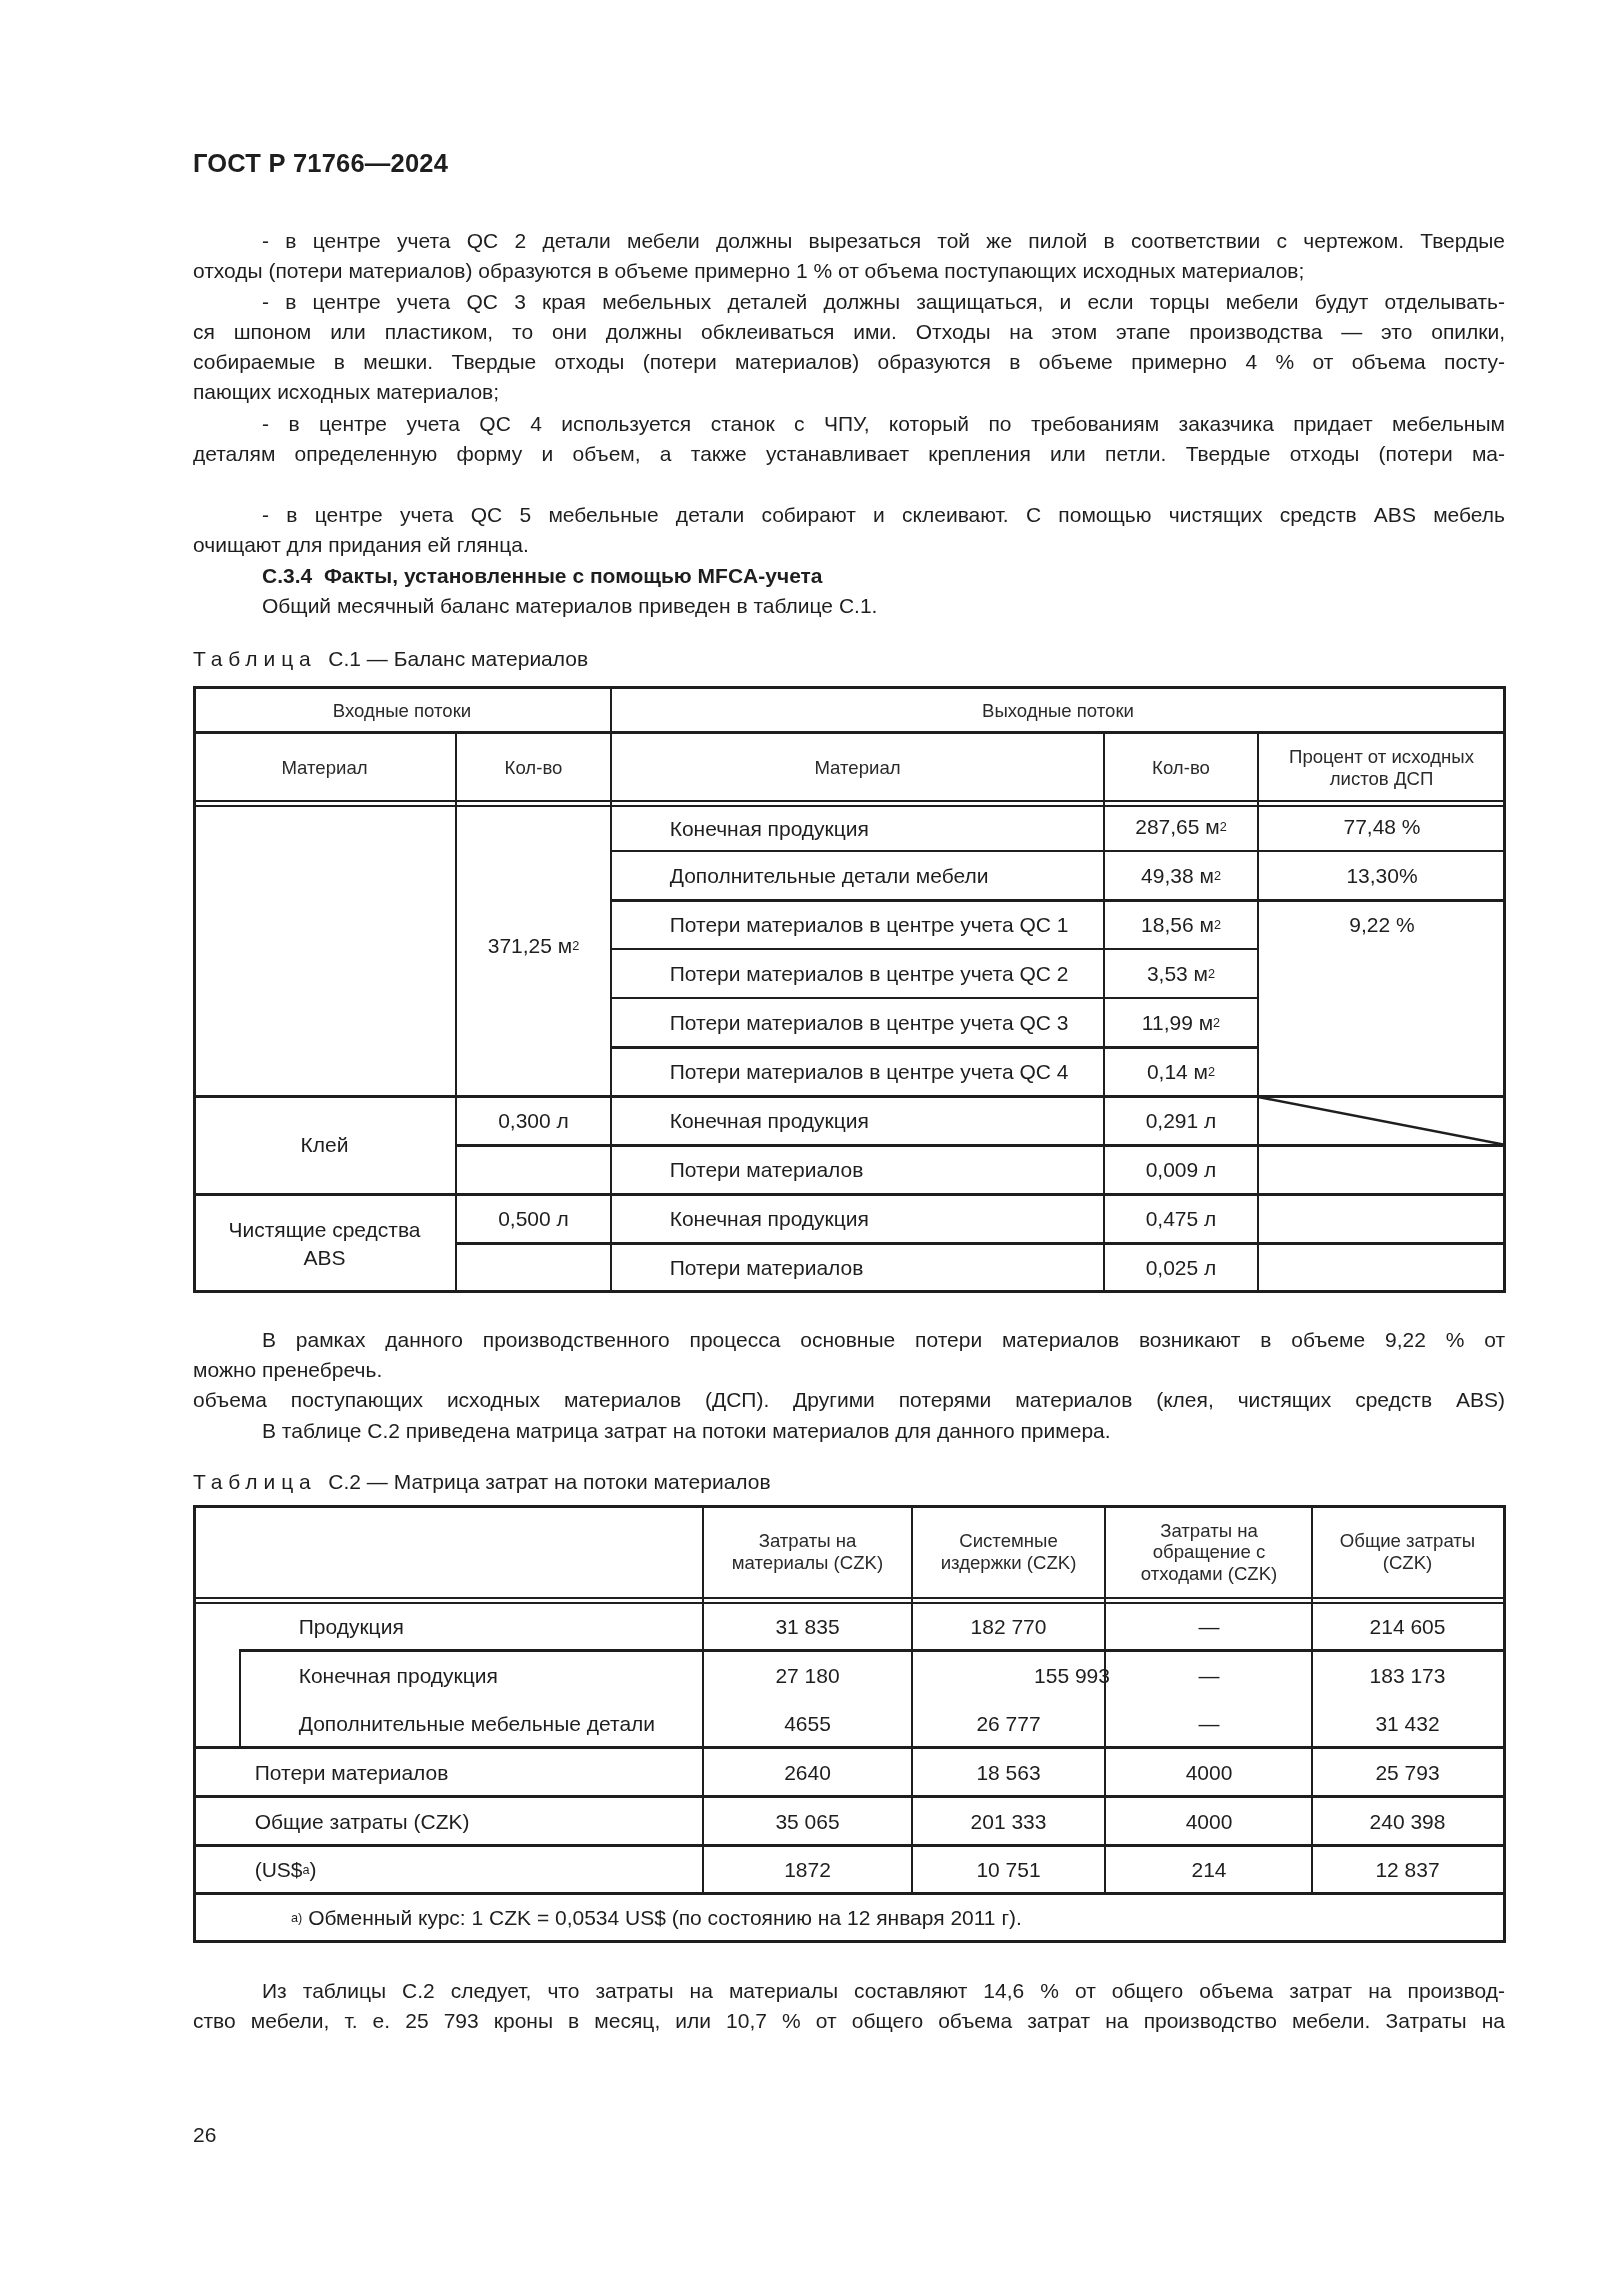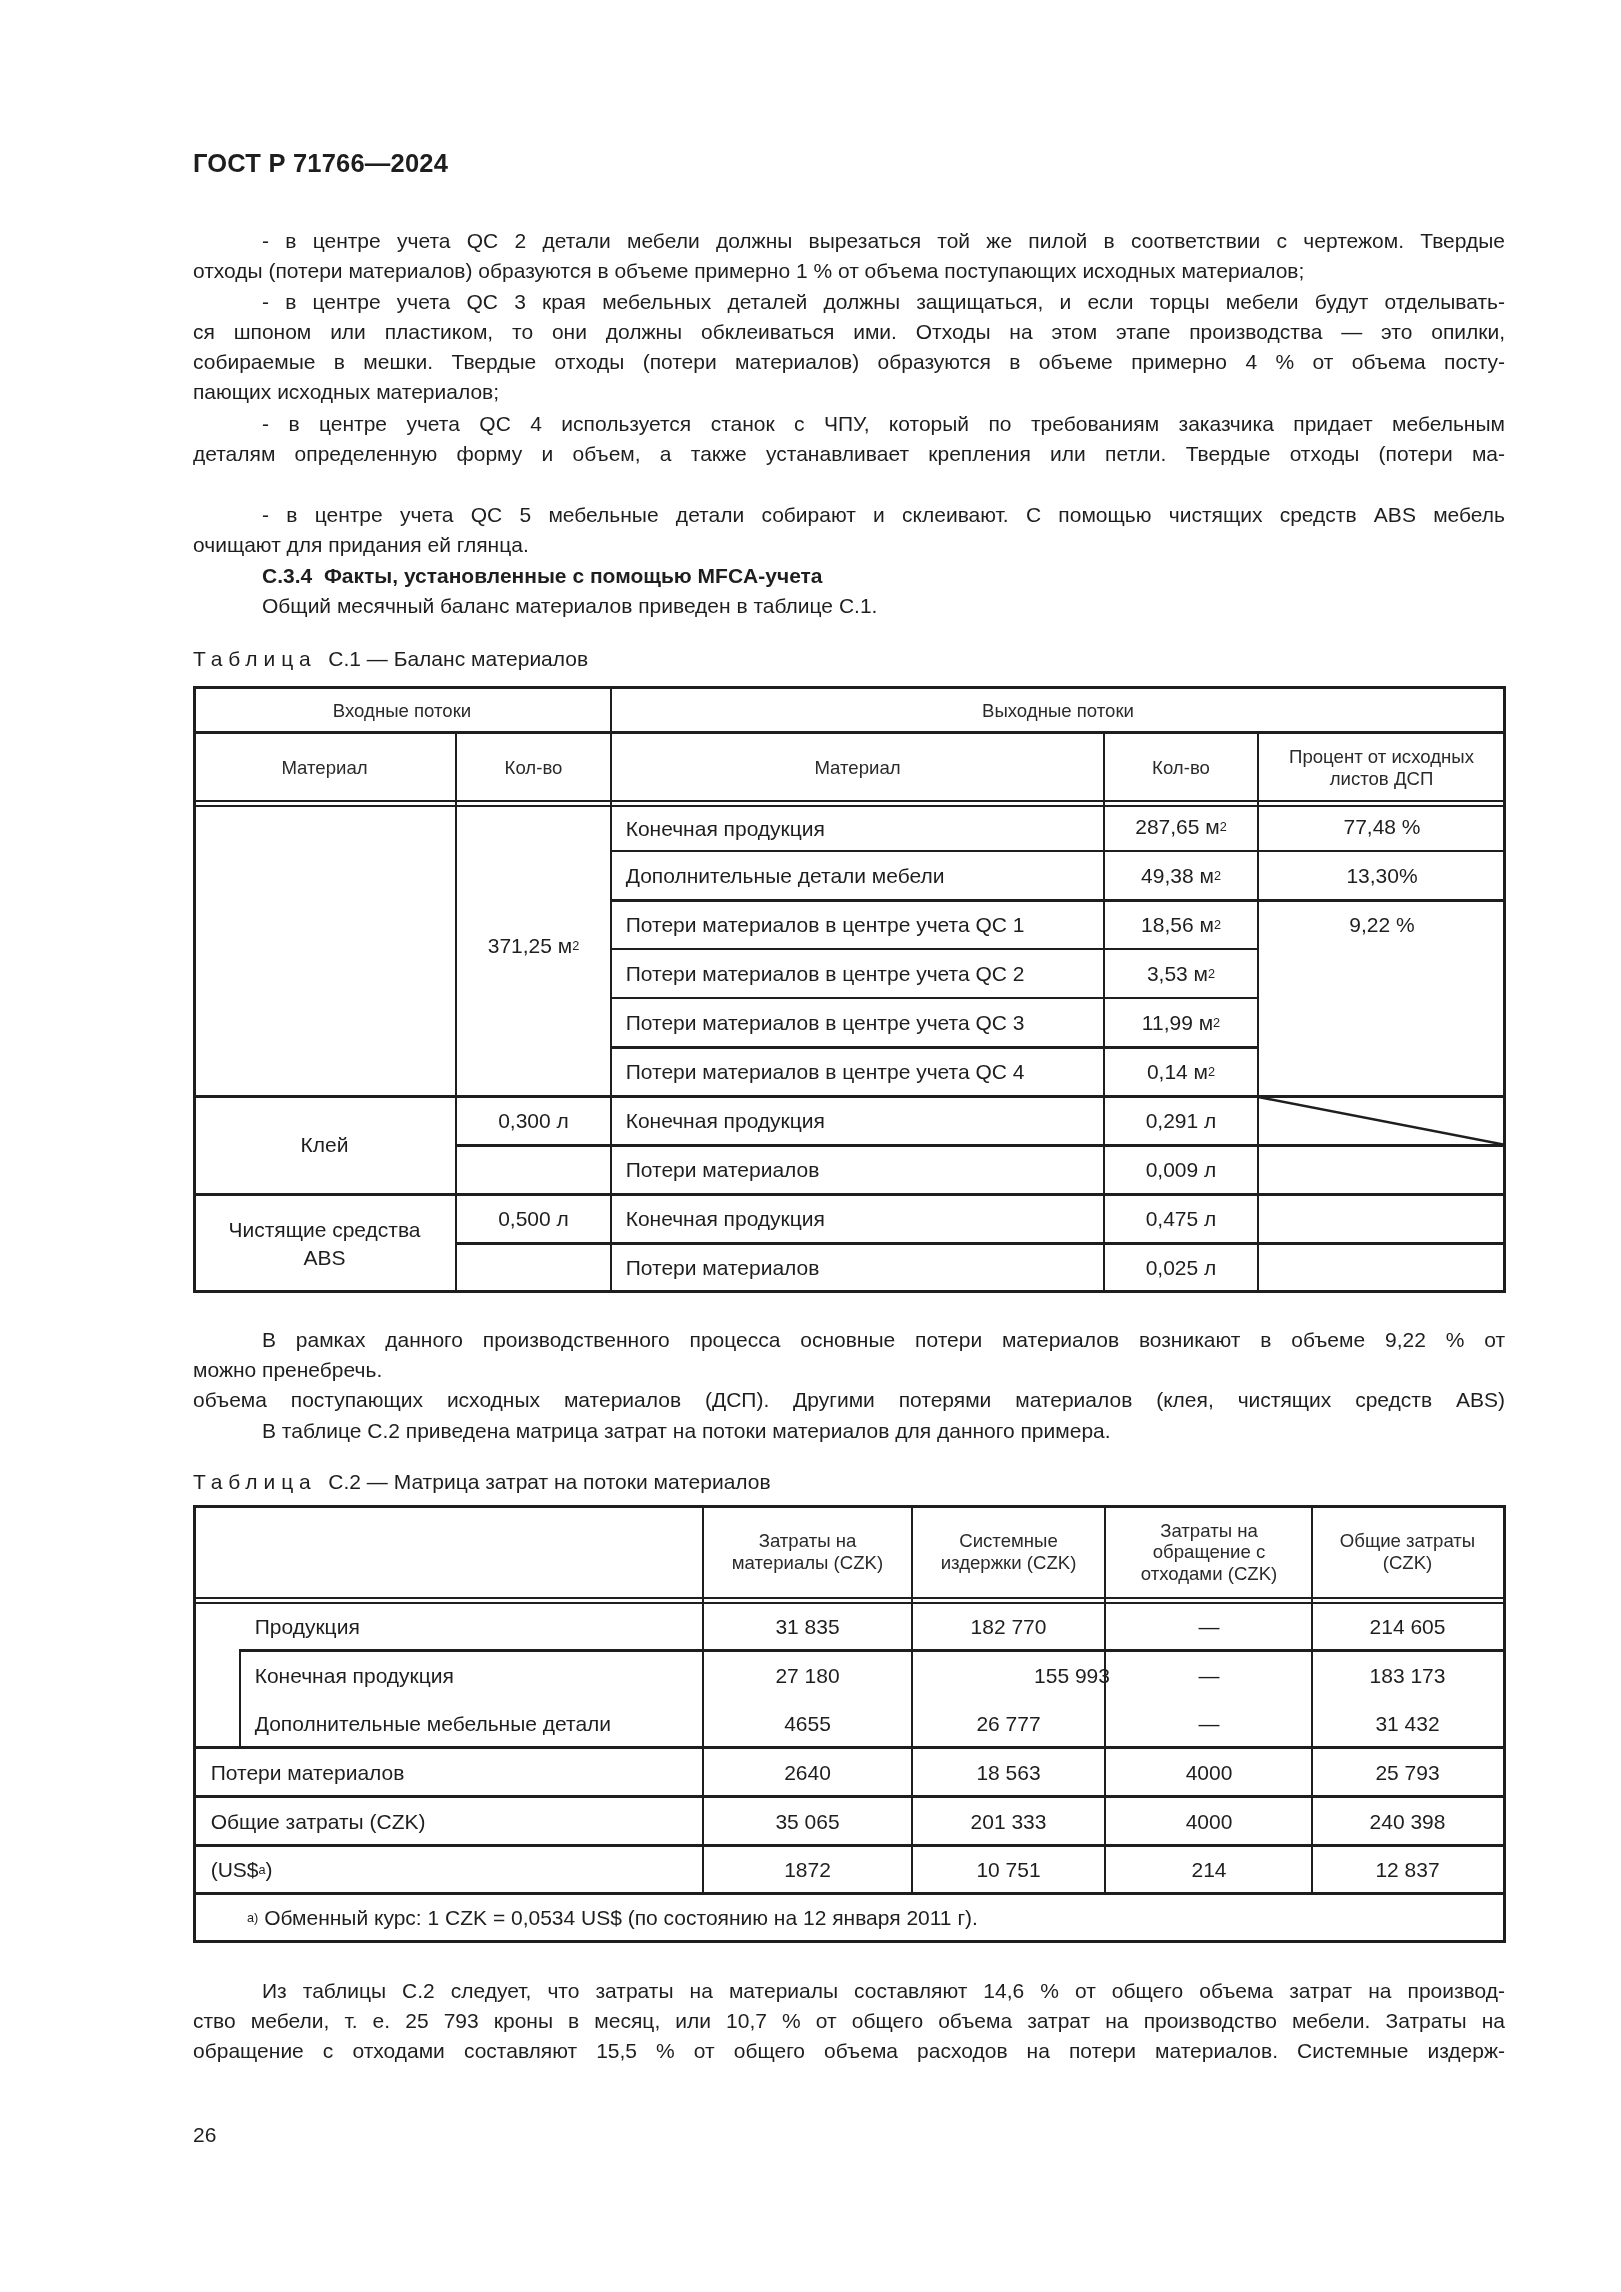--- a/index.html
+++ b/index.html
@@ -11,21 +11,21 @@
           text-align: justify; }
   .para .ln { display: block; white-space: nowrap; }
   .para .ln.j { text-align-last: justify; text-align: justify; white-space: normal; }
   .indent { padding-left: 69px; }
   .bold { font-weight: bold; }
   .caption { position: absolute; left: 193px; font-size: 21px; }
   .caption .sp { letter-spacing: 5.9px; }
   .line { position: absolute; background: #1e1e1e; }
   .cell { position: absolute; display: flex; align-items: center; font-size: 21px; box-sizing: border-box; }
   .cell.c { justify-content: center; text-align: center; }
-  .cell.l { justify-content: flex-start; padding-left: 14.7px; }
+  .cell.l { justify-content: flex-start; padding-left: 14.7px; margin-left: 44px; }
   .hdr { font-size: 18.6px; line-height: 21.6px; color: #2a2a2a; }
   sup { font-size: 12.7px; vertical-align: 8.8px; line-height: 0; }
   .pagenum { left: 193px; top: 2123px; font-size: 21px; }
 </style>
 </head>
 <body>
 
 <div class="abs heading">ГОСТ Р 71766—2024</div>
 
 <div class="para" style="top:226px">
@@ -260,17 +260,16 @@
   </div>
 
   <div class="cell l" style="left:196px;top:1895px;width:1307px;height:46px;padding-left:51px">
     <sup>а)</sup>&nbsp;<span>Обменный курс: 1 CZK = 0,0534 US$ (по состоянию на 12 января 2011 г).</span>
   </div>
 </div>
 
 <div class="para" style="top:1976px">
   <span class="ln j indent">Из таблицы С.2 следует, что затраты на материалы составляют 14,6 % от общего объема затрат на производ-</span>
   <span class="ln j">ство мебели, т. е. 25 793 кроны в месяц, или 10,7 % от общего объема затрат на производство мебели. Затраты на</span>
-  <span class="ln j">обращение с отходами составляют 15,5 % от общего объема расходов на потери материалов. Системные издерж-</span>
 </div>
 
 <div class="abs pagenum">26</div>
 
 
 </body></html>

